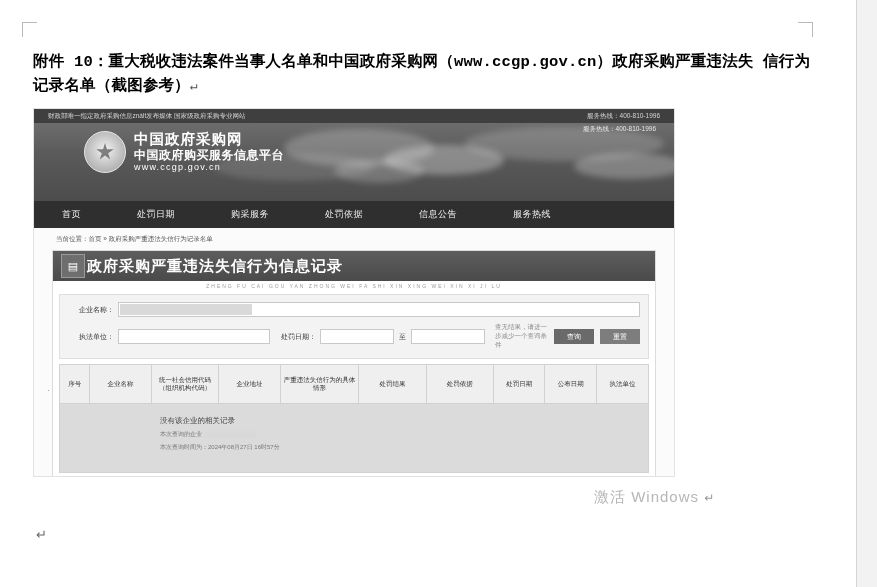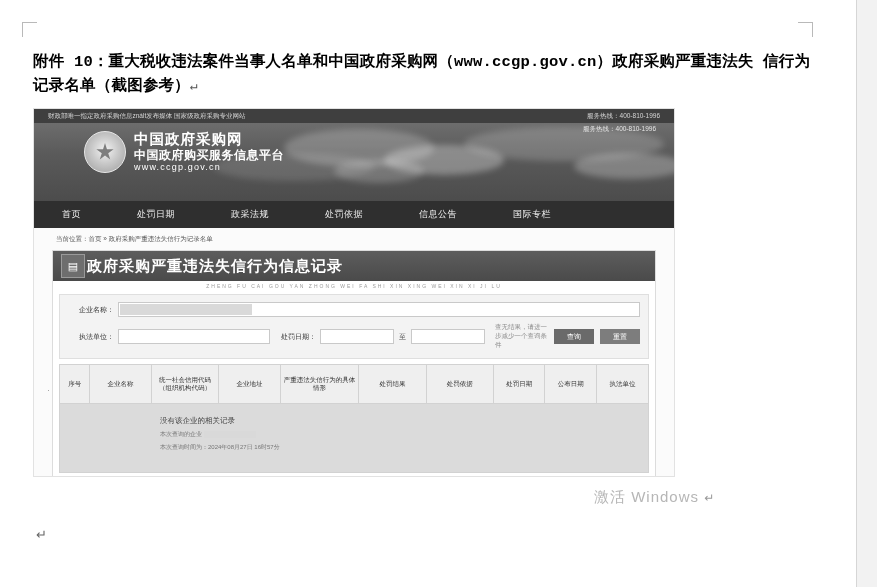--- a/index.html
+++ b/index.html
@@ -360,24 +360,24 @@
           <div class="brand-l2">中国政府购买服务信息平台</div>
           <div class="brand-l3">www.ccgp.gov.cn</div>
         </div>
       </div>
       <div class="hotline">服务热线：400-810-1996</div>
     </div>
 
     <div class="shot-nav">
       <div class="nav-item">首页</div>
       <div class="nav-item">处罚日期</div>
-      <div class="nav-item">政采法规</div>
+      <div class="nav-item">购采服务</div>
       <div class="nav-item">处罚依据</div>
       <div class="nav-item">信息公告</div>
-      <div class="nav-item">国际专栏</div>
+      <div class="nav-item">服务热线</div>
     </div>
 
     <div class="shot-body">
 
       <div class="breadcrumb">当前位置：首页 » 政府采购严重违法失信行为记录名单</div>
 
       <div class="panel">
 
         <div class="panel-head">
           <div class="badge">▤</div>

